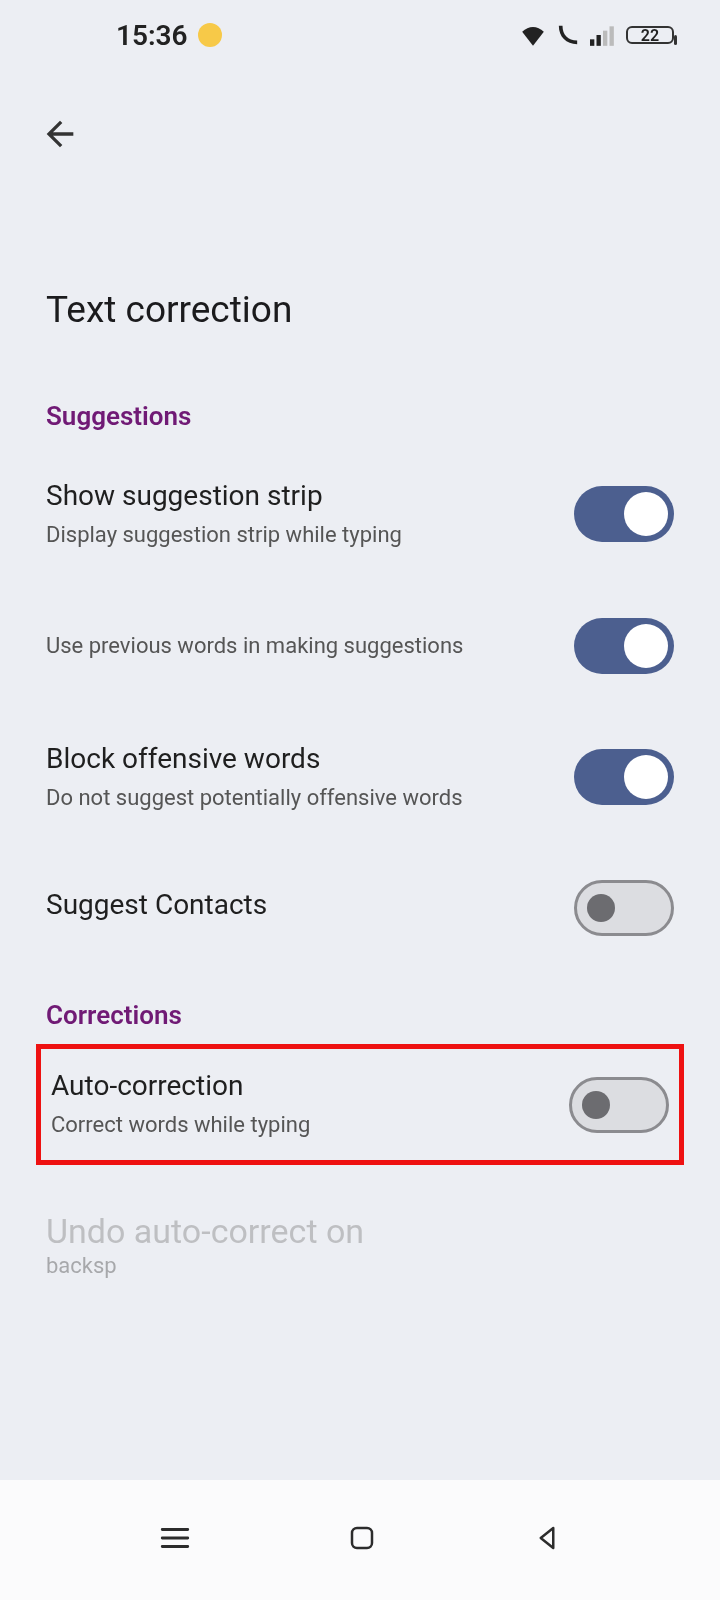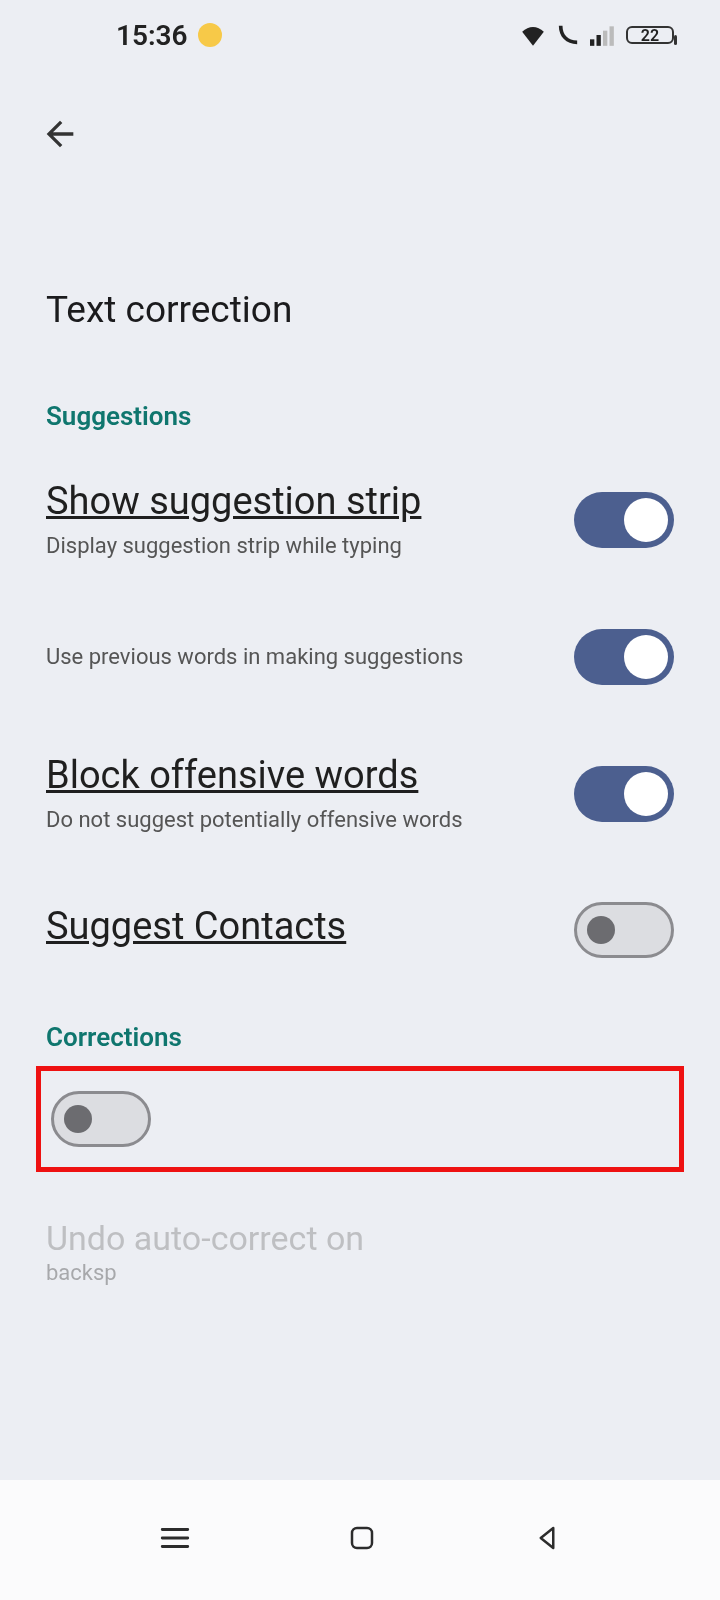--- a/index.html
+++ b/index.html
@@ -53,36 +53,35 @@
     }
     .title {
       font-size: 37px;
       font-weight: 400;
       color: #1b1b1d;
       padding: 130px 46px 40px 46px;
     }
     .section-label {
       font-size: 26px;
       font-weight: 600;
-      color: #0f766e;
+      color: #701a75;
       padding: 30px 46px 14px 46px;
     }
     .row {
       display: flex;
       align-items: center;
       justify-content: space-between;
       padding: 34px 46px 34px 46px;
       gap: 24px;
     }
     .row-text { flex: 1; }
     .row-title {
-      font-size: 38px;
+      font-size: 28px;
       color: #1f1f1f;
       margin-bottom: 8px;
-      text-decoration: underline;
     }
     .row-sub {
       font-size: 22px;
       color: #555;
       line-height: 1.35;
     }
     .toggle {
       width: 100px; height: 56px;
       border-radius: 28px;
       position: relative;
@@ -212,20 +211,24 @@
   </div>
   <div class="toggle off">
       <div class="knob"></div>
     </div>
 </div>
 
 <div class="section-label">Corrections</div>
 
 <div class="highlight-box">
   <div class="row">
+    <div class="row-text">
+      <div class="row-title">Auto-correction</div>
+      <div class="row-sub">Correct words while typing</div>
+    </div>
     <div class="toggle off">
         <div class="knob"></div>
       </div>
   </div>
 </div>
 
 <div class="partial-row faded">
   <div class="partial-title">Undo auto-correct on</div>
   <div class="row-sub">backsp</div>
 </div>

